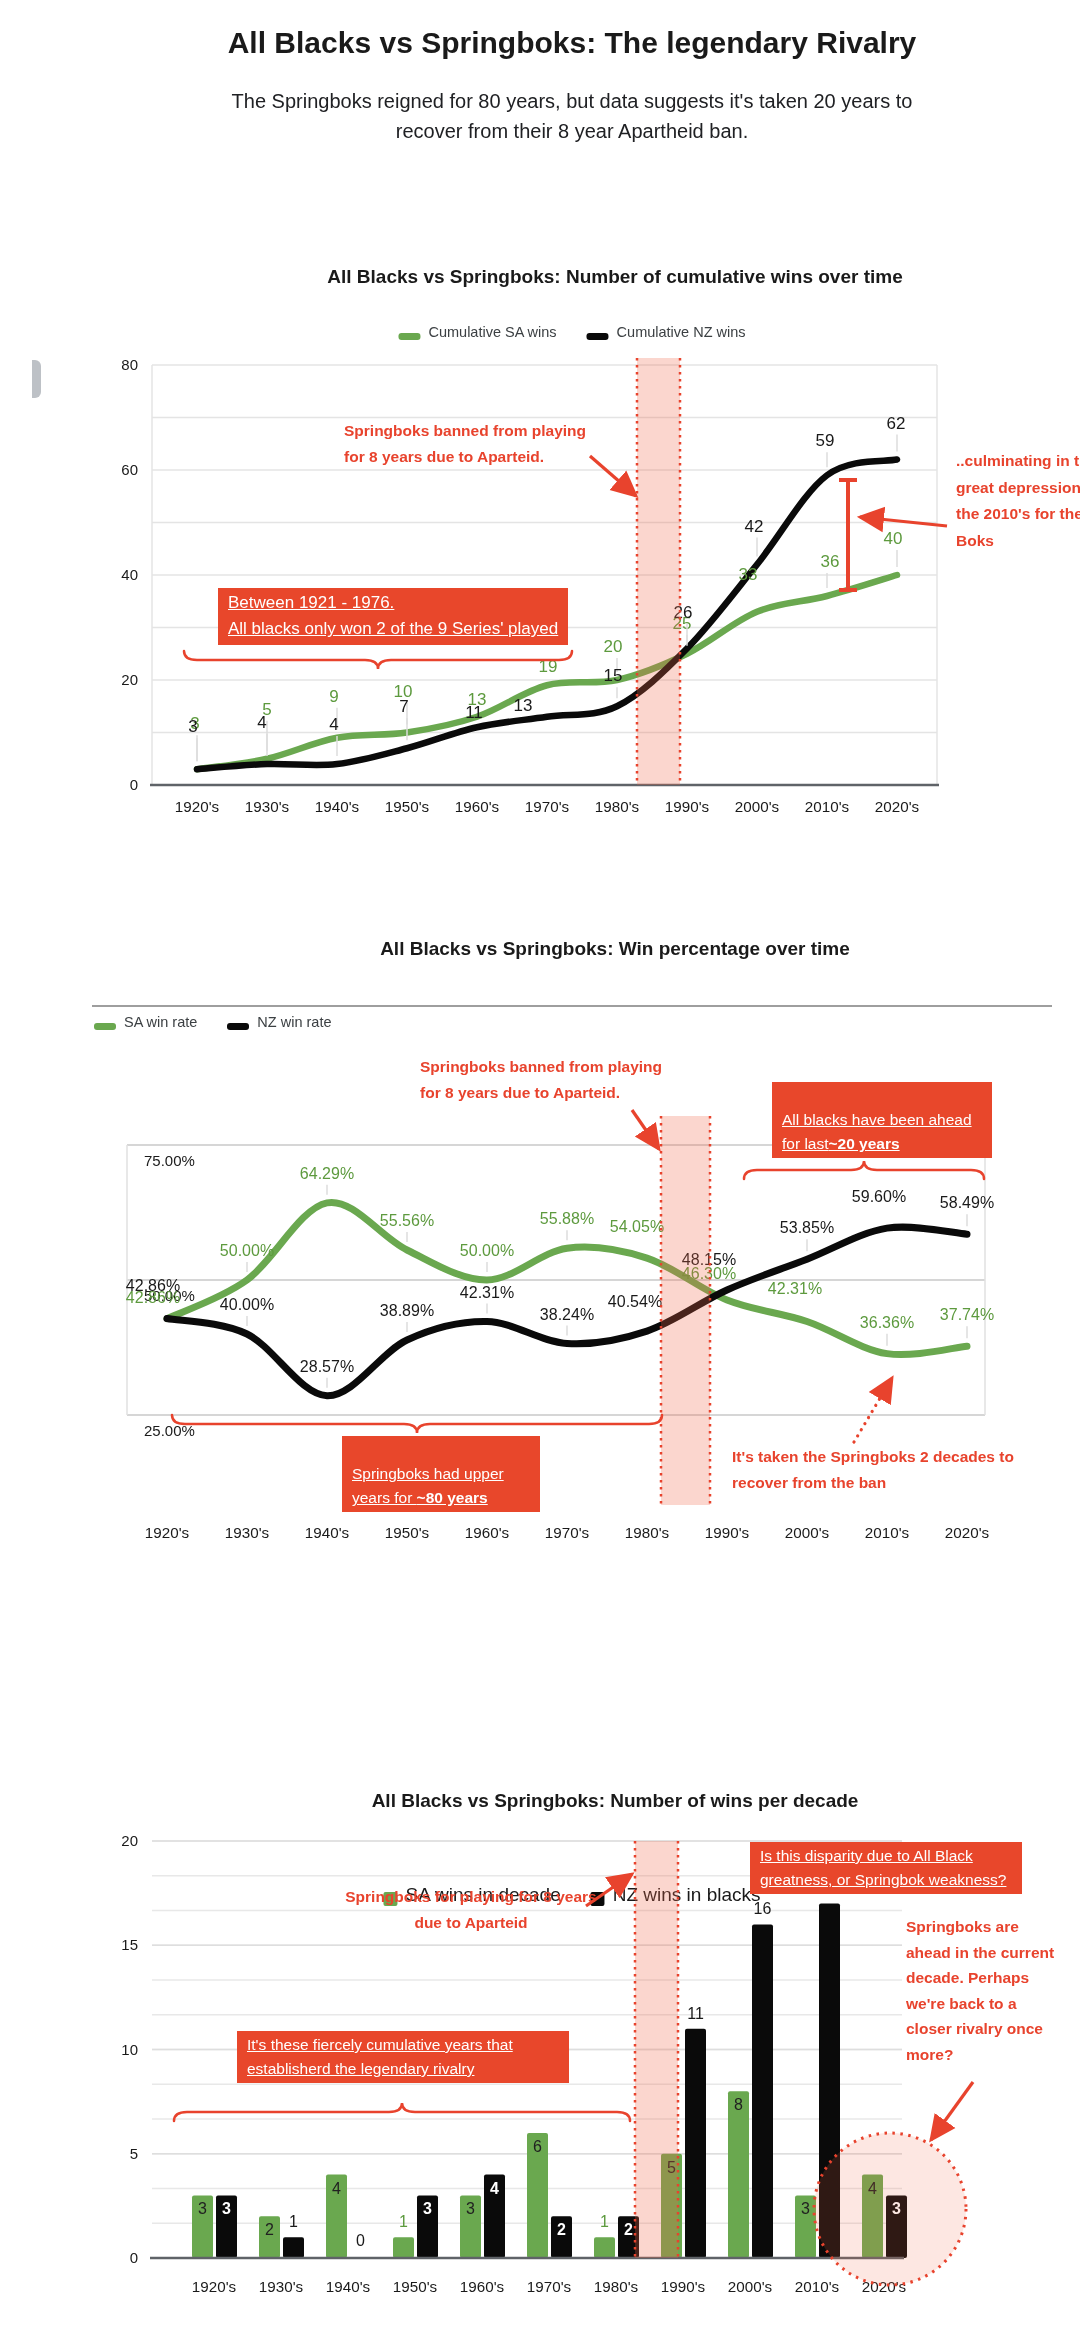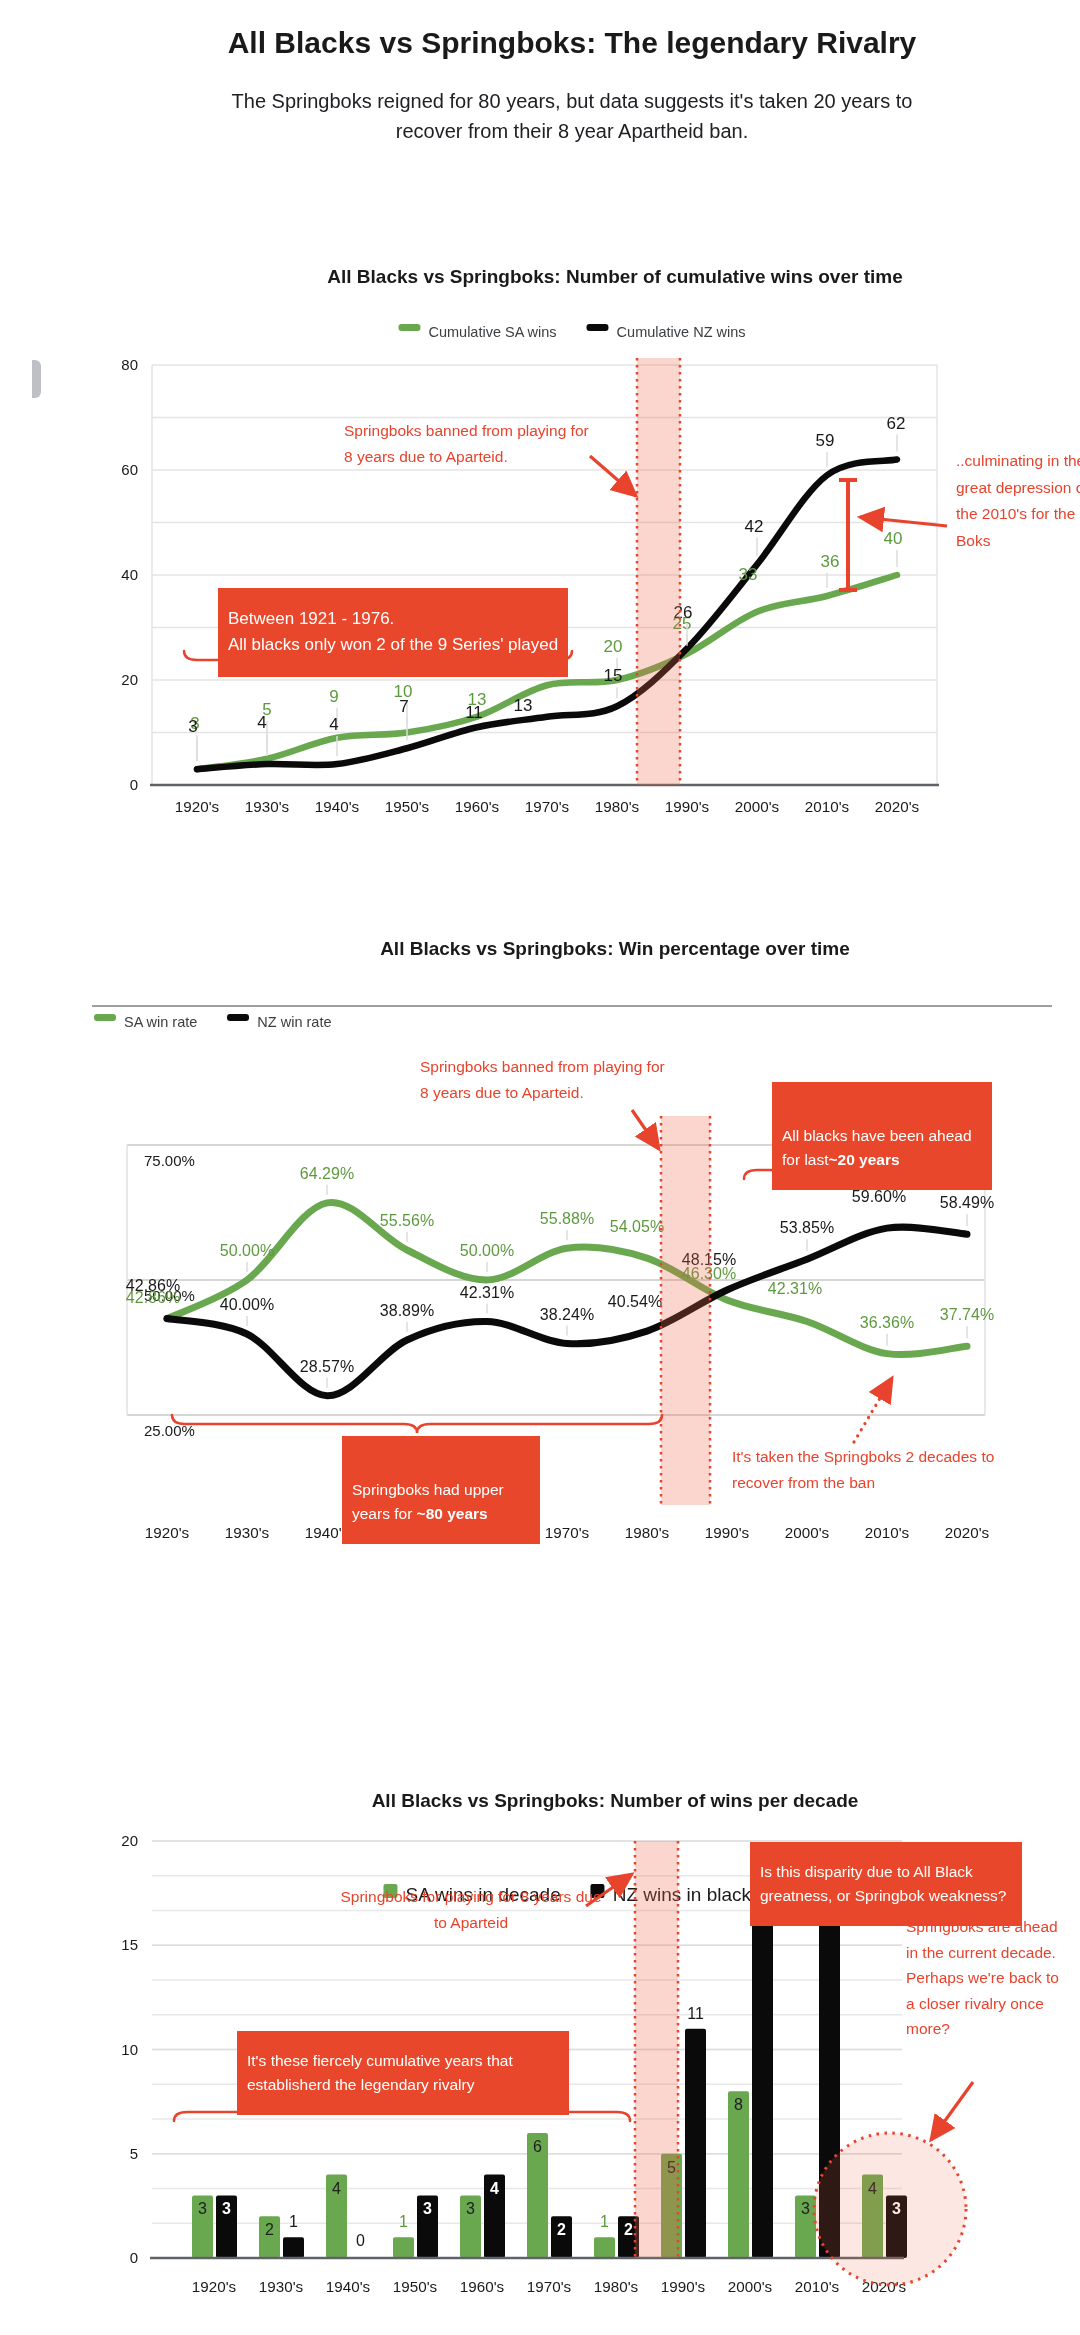--- a/index.html
+++ b/index.html
@@ -5,26 +5,26 @@
   html,body{margin:0;padding:0;background:#fff;}
   .page{position:relative;width:1080px;height:2335px;background:#fff;overflow:hidden;
         font-family:"Liberation Sans",sans-serif;color:#202124;margin-left:32px;}
   svg{font-family:"Liberation Sans",sans-serif;}
   .h1{position:absolute;left:0;top:26px;width:100%;text-align:center;font-size:30px;font-weight:700;color:#1a1a1a;}
   .subtitle{position:absolute;left:50%;top:86px;transform:translateX(-50%);width:740px;text-align:center;
             font-size:20px;line-height:1.5;color:#202124;}
   .ctitle{position:absolute;left:0;width:100%;text-align:center;font-size:19px;font-weight:700;color:#1a1a1a;padding-left:43px;}
   .legend{position:absolute;display:flex;align-items:center;gap:30px;font-size:14.5px;color:#3c4043;}
   .legend.centered{left:50%;transform:translateX(-50%);}
-  .legend .item{display:flex;align-items:flex-start;gap:8px;}
+  .legend .item{display:flex;align-items:flex-end;gap:8px;}
   .sw{width:22px;height:7px;border-radius:3px;display:inline-block;}
   .sq{width:14px;height:14px;border-radius:2px;display:inline-block;}
-  .redtext{position:absolute;color:#e8432d;font-weight:400;font-size:15.5px;line-height:1.7;}
+  .redtext{position:absolute;color:#e8432d;font-weight:700;font-size:15.5px;line-height:1.7;}
   .redbox{position:absolute;background:#e8472b;color:#fff;font-size:15.5px;line-height:1.55;
-          padding:18px 10px;white-space:pre-line;}
+          padding:2px 10px;white-space:pre-line;text-decoration:underline;}
   .edge-tab{position:absolute;left:0;top:360px;width:9px;height:38px;background:#bdc1c6;border-radius:0 6px 6px 0;}
 </style>
 </head>
 <body>
 
 <div class="page">
 
   <div class="edge-tab"></div>
 
   <div class="h1">All Blacks vs Springboks: The legendary Rivalry</div>

